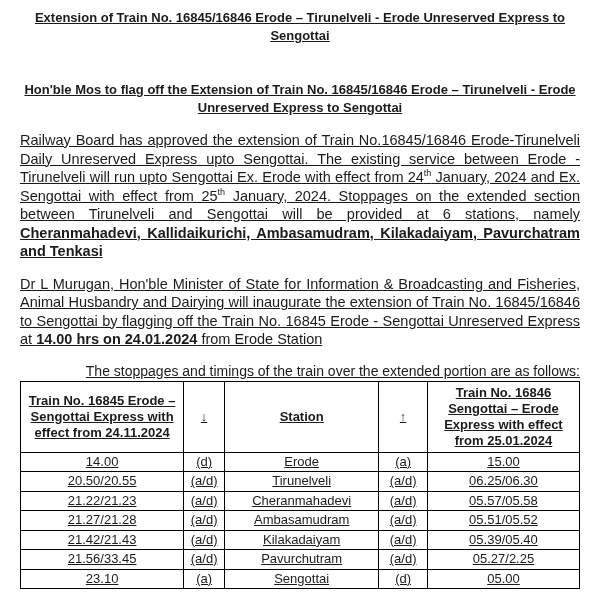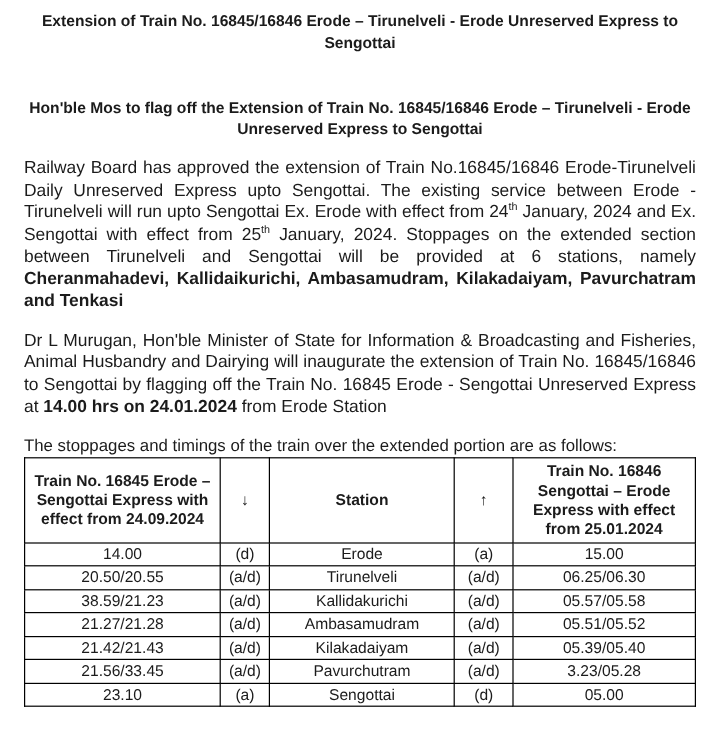--- a/index.html
+++ b/index.html
@@ -12,20 +12,21 @@
     height: 615px;
     font-family: "Liberation Sans", "DejaVu Sans", sans-serif;
     color: #1b1b1b;
     overflow: hidden;
   }
   .page {
     box-sizing: border-box;
     width: 600px;
     height: 615px;
     padding: 9px 20px 0 20px;
+    text-decoration: underline;
   }
   .title {
     font-weight: bold;
     text-align: center;
     font-size: 13px;
     line-height: 18px;
   }
   .title-sub {
     margin-top: 36px;
   }
@@ -38,20 +39,21 @@
   .para .bold { font-weight: bold; }
   .para sup {
     font-size: 9px;
     line-height: 0;
     vertical-align: super;
   }
   .table-intro {
     margin-top: 14px;
     font-size: 14px;
     line-height: 17px;
+    text-align: right;
   }
   table.stoppages {
     width: 100%;
     border-collapse: collapse;
     table-layout: fixed;
     margin-top: 1px;
   }
   table.stoppages th,
   table.stoppages td {
     border: 1.5px solid #000;
@@ -93,21 +95,21 @@
   <table class="stoppages">
     <colgroup>
       <col class="c-time1">
         <col class="c-dn">
         <col class="c-station">
         <col class="c-up">
         <col class="c-time2">
     </colgroup>
     <thead>
       <tr>
-        <th>Train No. 16845 Erode – Sengottai Express with effect from 24.09.2024</th>
+        <th>Train No. 16845 Erode – Sengottai Express with effect from 24.11.2024</th>
         <th>↓</th>
         <th>Station</th>
         <th>↑</th>
         <th>Train No. 16846 Sengottai – Erode Express with effect from 25.01.2024</th>
       </tr>
     </thead>
     <tbody>
       <tr>
         <td>14.00</td>
         <td>(d)</td>
@@ -116,23 +118,23 @@
         <td>15.00</td>
       </tr>
       <tr>
         <td>20.50/20.55</td>
         <td>(a/d)</td>
         <td>Tirunelveli</td>
         <td>(a/d)</td>
         <td>06.25/06.30</td>
       </tr>
       <tr>
-        <td>38.59/21.23</td>
+        <td>21.22/21.23</td>
         <td>(a/d)</td>
-        <td>Kallidakurichi</td>
+        <td>Cheranmahadevi</td>
         <td>(a/d)</td>
         <td>05.57/05.58</td>
       </tr>
       <tr>
         <td>21.27/21.28</td>
         <td>(a/d)</td>
         <td>Ambasamudram</td>
         <td>(a/d)</td>
         <td>05.51/05.52</td>
       </tr>
@@ -141,21 +143,21 @@
         <td>(a/d)</td>
         <td>Kilakadaiyam</td>
         <td>(a/d)</td>
         <td>05.39/05.40</td>
       </tr>
       <tr>
         <td>21.56/33.45</td>
         <td>(a/d)</td>
         <td>Pavurchutram</td>
         <td>(a/d)</td>
-        <td>3.23/05.28</td>
+        <td>05.27/2.25</td>
       </tr>
       <tr>
         <td>23.10</td>
         <td>(a)</td>
         <td>Sengottai</td>
         <td>(d)</td>
         <td>05.00</td>
       </tr>
     </tbody>
   </table>

